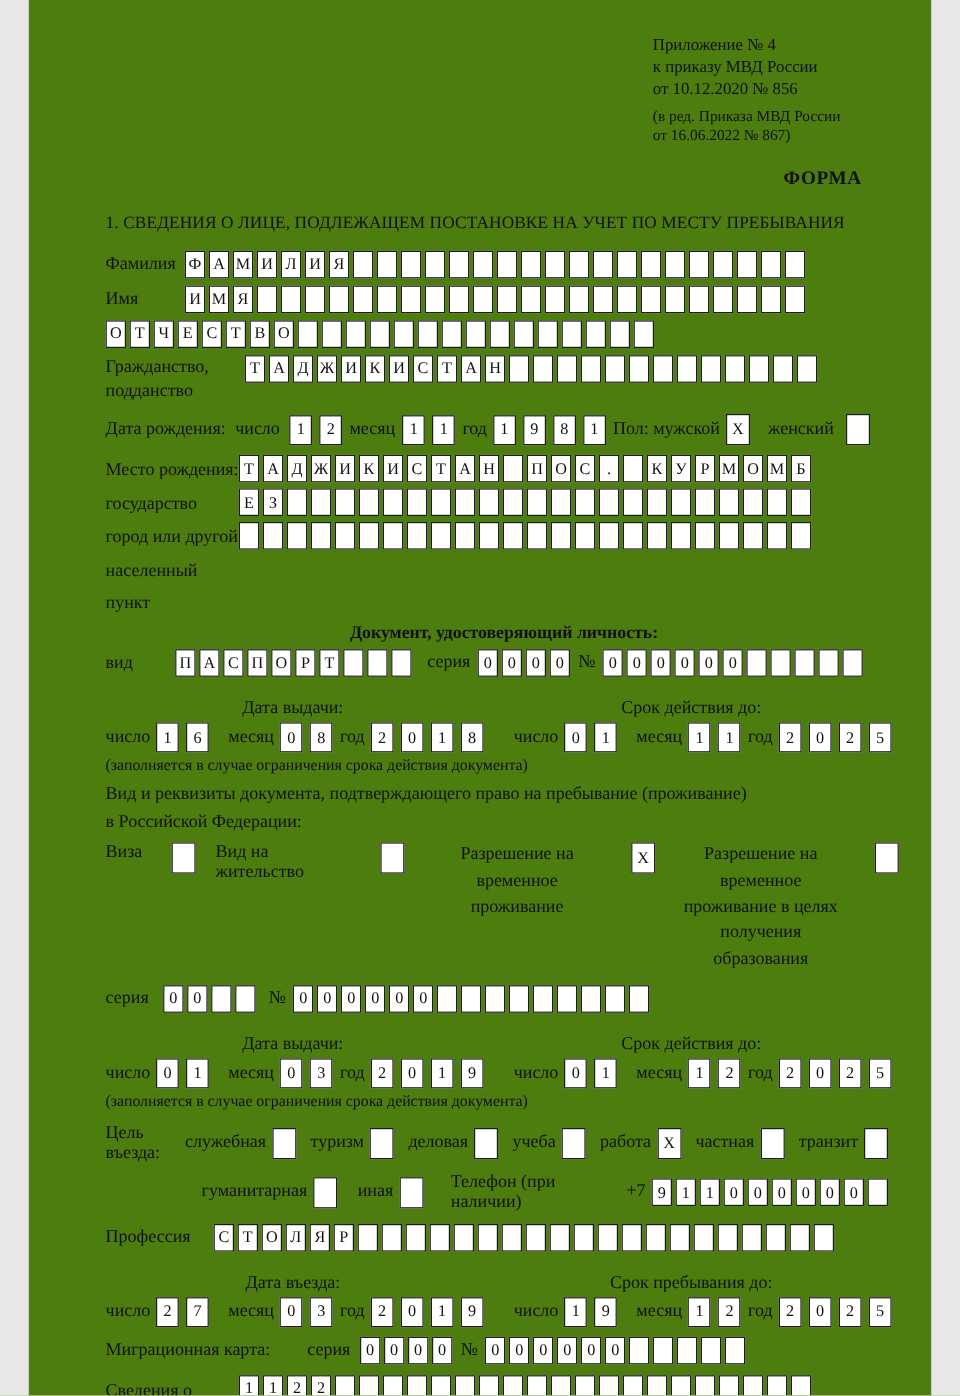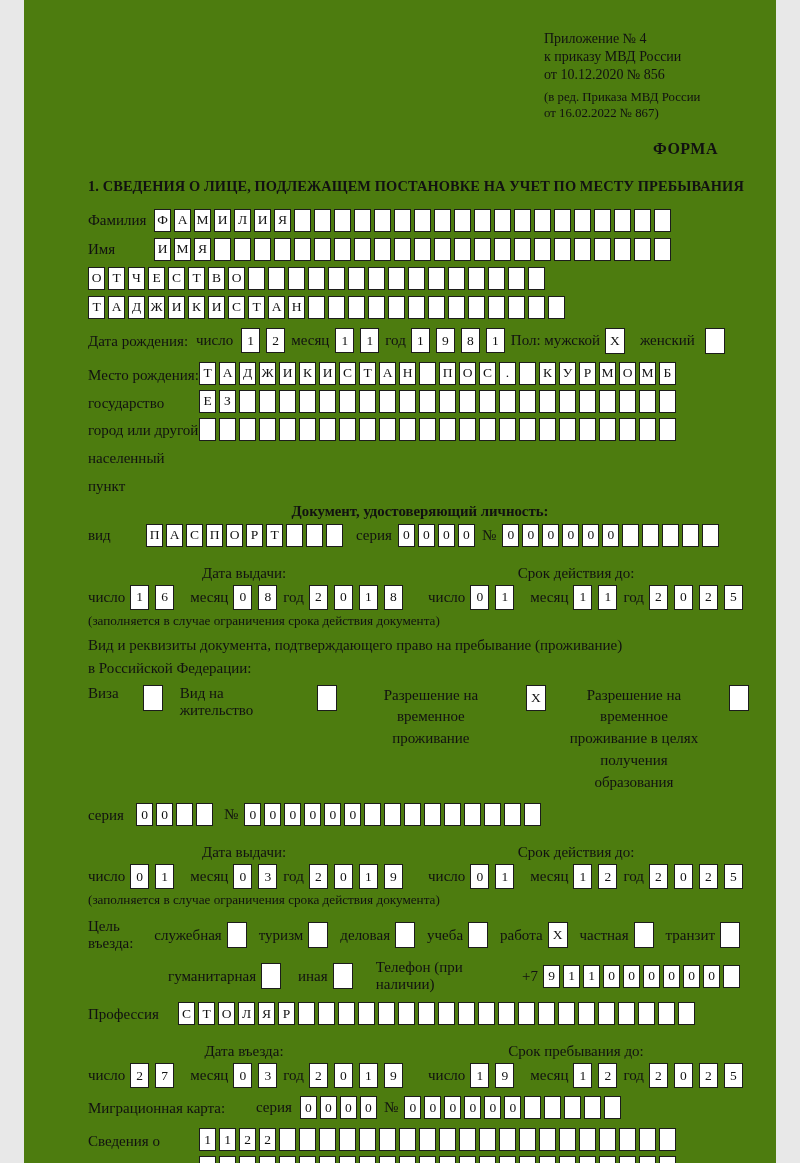--- a/index.html
+++ b/index.html
@@ -8,21 +8,21 @@
     width: 752px; height: 1163px; background: #4d7c0f; color: #111;
     font-family: "Liberation Serif", "DejaVu Serif", serif;
     font-size: 15px; padding: 30px 24px 10px 64px; overflow: hidden;
     margin: 0 auto; position: relative;
   }
   .appendix { width: 196px; margin-left: auto; margin-right: 12px; line-height: 1.28; font-size: 14px; }
   .appendix .sub { font-size: 12.8px; margin-top: 5px; line-height: 1.3; }
   .forma { text-align: right; padding-right: 34px; font-weight: bold; font-size: 16px; margin-top: 18px; letter-spacing: .5px; }
   .title { text-align: center; font-weight: bold; font-size: 15.5px; margin-top: 14px; line-height: 1.55; }
   .blank-line { display: inline-block; width: 56px; border-bottom: 2px solid #3a3a3a; height: .9em; margin-left: 8px; }
-  .sec1 { font-weight: bold; font-size: 14.4px; margin-top: 20px; letter-spacing: .1px; }
+  .sec1 { font-weight: normal; font-size: 14.4px; margin-top: 20px; letter-spacing: .1px; }
 
   .frow { display: flex; align-items: flex-start; margin-top: 6px; }
   .vcenter { align-items: center; }
   .flabel { flex: none; line-height: 1.35; }
   .w66 { width: 66px; } .w111 { width: 111px; } .w138 { width: 138px; } .w116 { width: 116px; }
   .cells { display: inline-flex; flex: none; }
   .cb {
     display: inline-flex; align-items: center; justify-content: center;
     width: 17px; height: 23px; border: 1.6px solid #1c1c1c; margin-right: 3px;
     font-size: 13.5px; flex: none; background: #fff;
@@ -56,21 +56,21 @@
 <body>
 
 <div class="page">
 
   <div class="appendix">
     <div>Приложение № 4</div>
     <div>к приказу МВД России</div>
     <div>от 10.12.2020 № 856</div>
     <div class="sub">
       <div>(в ред. Приказа МВД России</div>
-      <div>от 16.02.2022 № 867)</div>
+      <div>от 16.06.2022 № 867)</div>
     </div>
   </div>
 
   <div class="forma">ФОРМА</div>
 
 
   <div class="sec1">1. СВЕДЕНИЯ О ЛИЦЕ, ПОДЛЕЖАЩЕМ ПОСТАНОВКЕ НА УЧЕТ ПО МЕСТУ ПРЕБЫВАНИЯ</div>
 
   <div class="frow vcenter" style="margin-top:14px">
     <div class="flabel w66">Фамилия</div>
@@ -158,20 +158,24 @@
         <span class="cb"></span>
         <span class="cb"></span>
         <span class="cb"></span>
         <span class="cb"></span>
         <span class="cb"></span>
         <span class="cb"></span>
       </span>
   </div>
 
   <div class="frow">
+    <div class="flabel w116">
+      <div>Гражданство,</div>
+      <div>подданство</div>
+    </div>
     <span class="cells">
         <span class="cb">Т</span>
         <span class="cb">А</span>
         <span class="cb">Д</span>
         <span class="cb">Ж</span>
         <span class="cb">И</span>
         <span class="cb">К</span>
         <span class="cb">И</span>
         <span class="cb">С</span>
         <span class="cb">Т</span>

